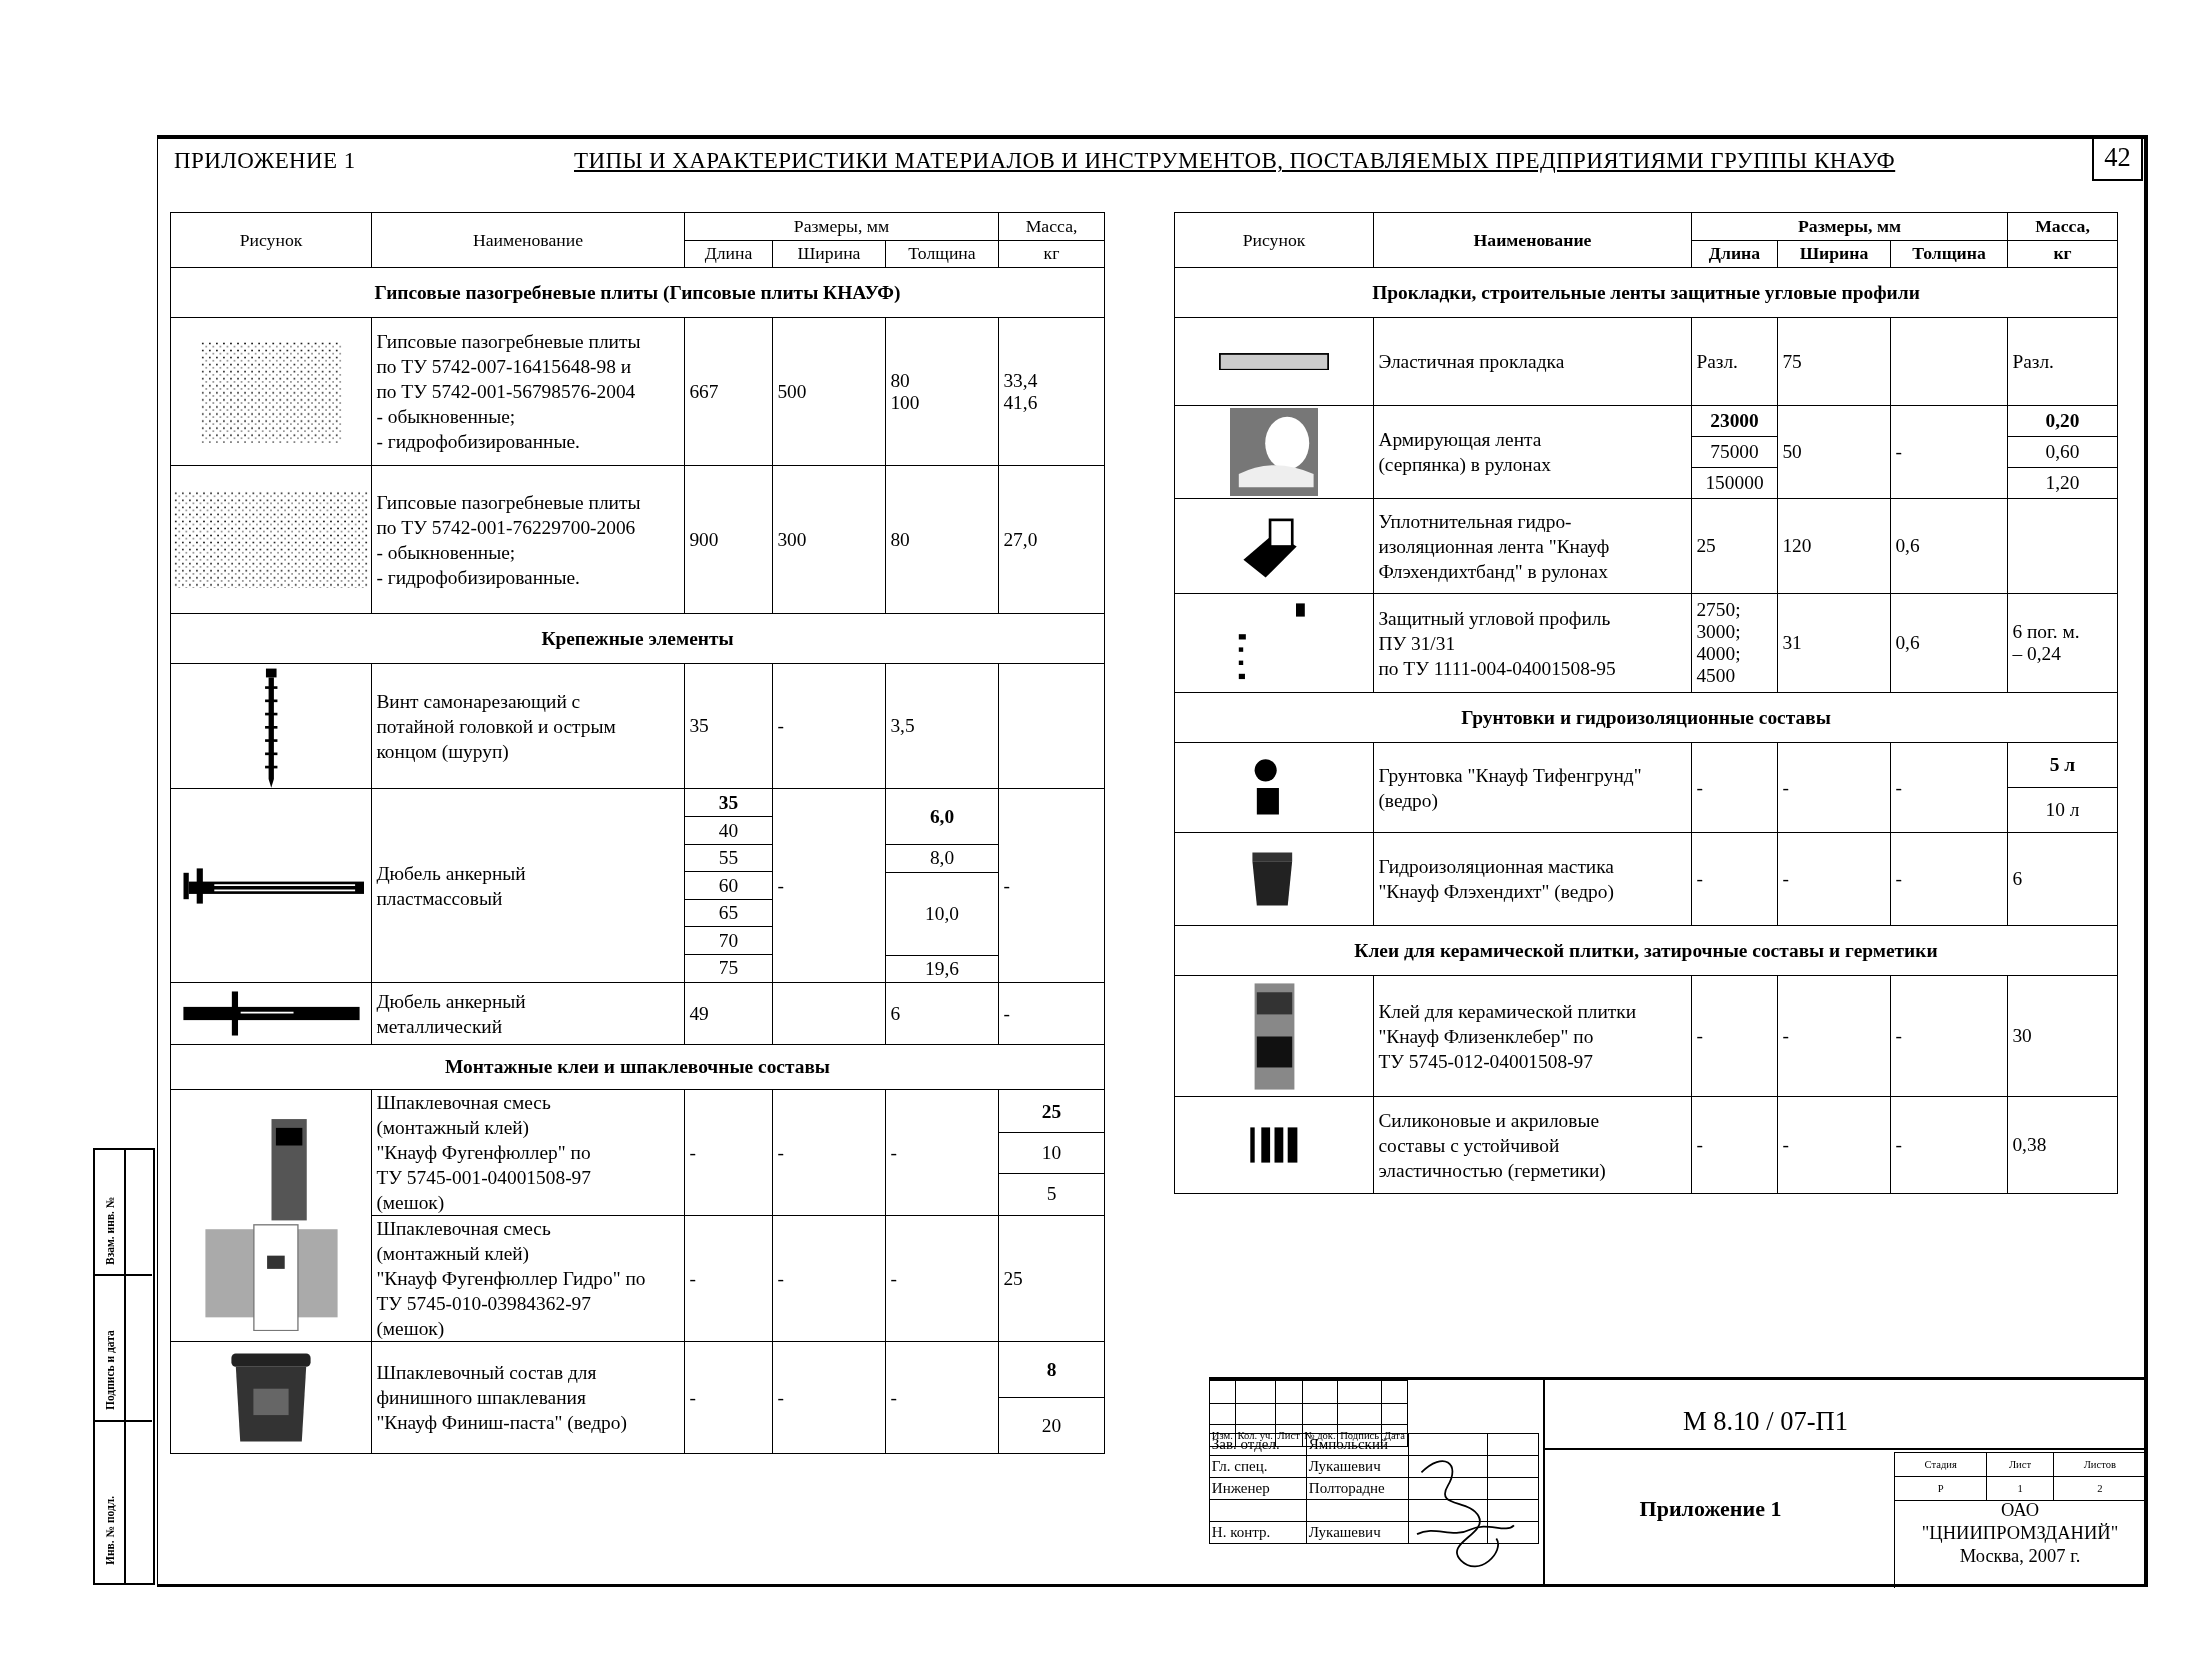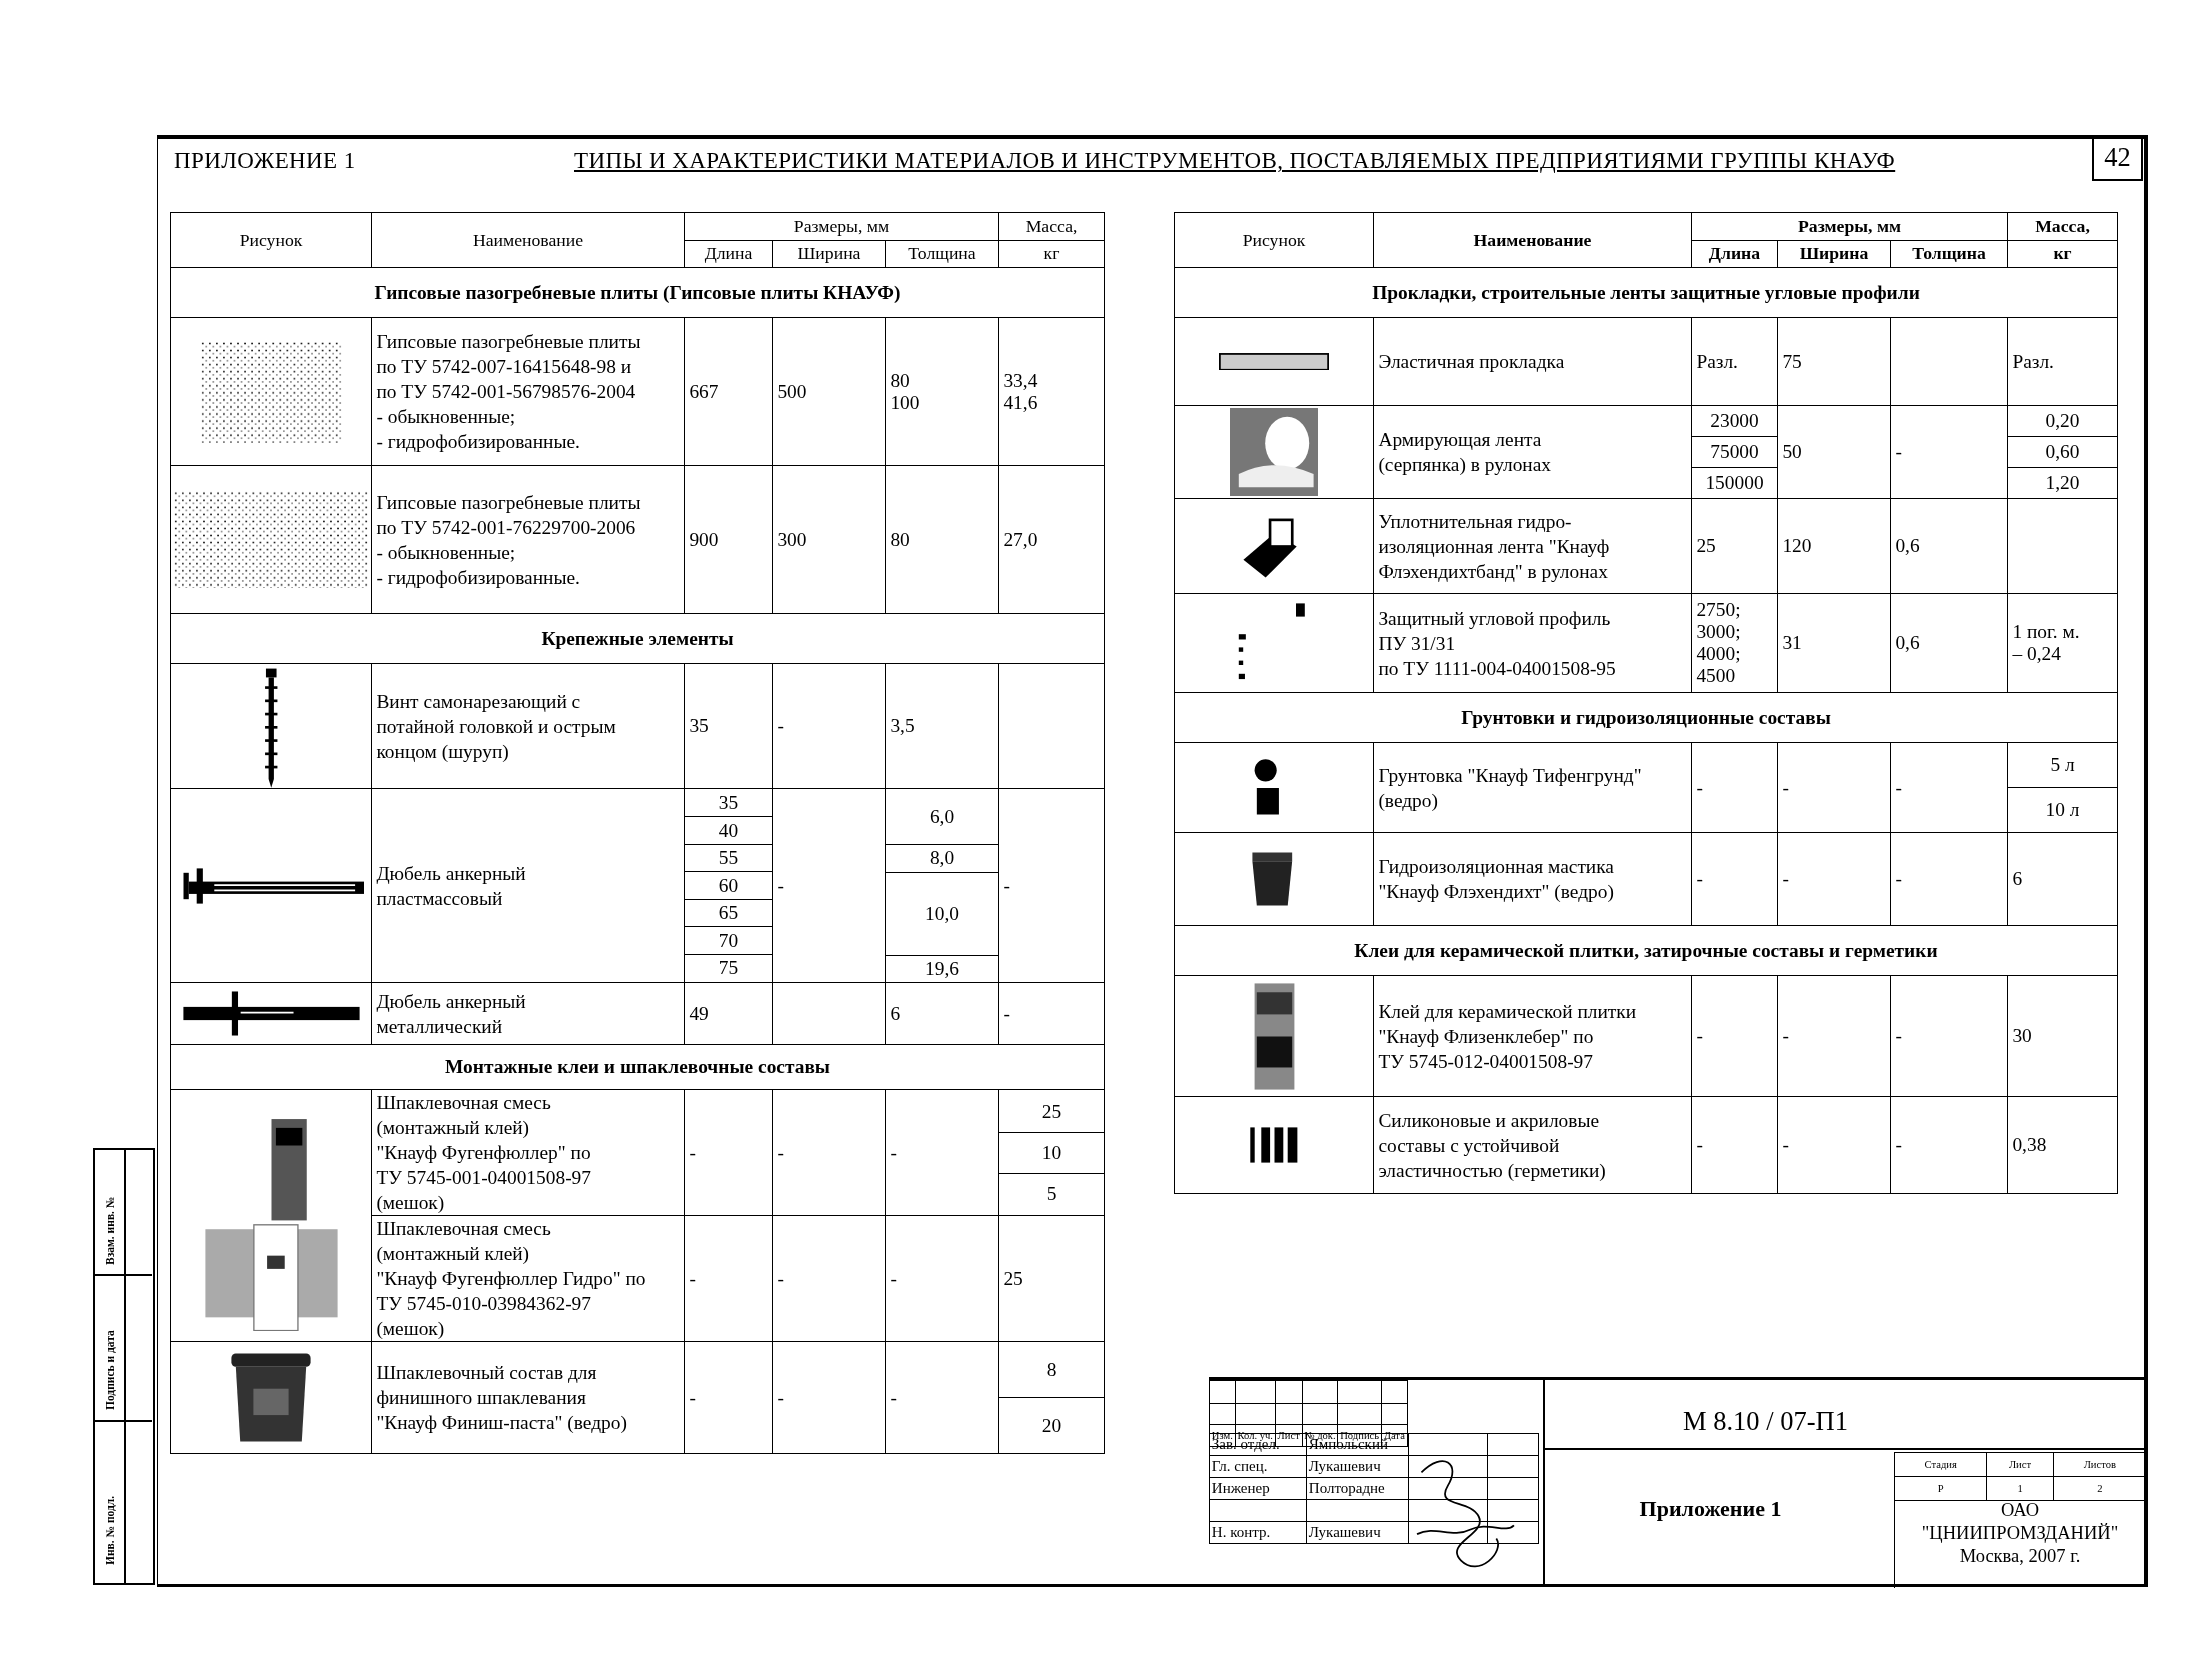--- a/index.html
+++ b/index.html
@@ -12,21 +12,21 @@
   table.mt td, table.mt th{border:1.3px solid #000;padding:0 4.4px;font-size:19.4px;vertical-align:middle;}
   table.mt th{font-weight:normal;font-size:17.7px;text-align:center;height:26.5px;}
   table.mt th.bold{font-weight:bold;}
   .sec td{text-align:center;font-weight:bold;font-size:23px;height:49px;}
   .c{text-align:left;}
   .name{line-height:25px;}
   .pic{padding:0 !important;text-align:center;}
   .pic svg{display:block;margin:auto;}
   .sub{border-collapse:collapse;width:100%;height:100%;}
   .sub td{border:none !important;border-top:1.3px solid #000 !important;text-align:center;padding:0 !important;height:26.5px;font-size:19.4px;}
-  .sub tr:first-child td{border-top:none !important;}
+  .sub tr:first-child td{border-top:none !important;font-weight:bold;}
   .left-side{position:absolute;left:93px;top:1148px;width:62px;height:437px;border:2.2px solid #000;box-sizing:border-box;}
   .left-side .col{position:absolute;top:0;width:29px;height:100%;border-right:2.2px solid #000;}
   .left-side .cell{position:absolute;left:0;width:57px;border-bottom:2.2px solid #000;}
   .vtext{position:absolute;transform:rotate(-90deg);transform-origin:left top;font-size:11.5px;font-weight:bold;white-space:nowrap;}
   .stamp{position:absolute;left:1209px;top:1377px;width:938px;height:210px;border-top:3.5px solid #000;}
   .stamp table{border-collapse:collapse;position:absolute;left:0;top:0;}
   .stamp td{border:1.8px solid #000;font-size:15px;padding:0 1.8px;white-space:nowrap;overflow:hidden;}
   .stamp .small td{font-size:10.6px;text-align:center;}
   .doc-code{position:absolute;left:1545px;top:1386px;width:441px;text-align:center;font-size:26.5px;margin-top:20px;}
   .doc-name{position:absolute;left:1545px;top:1496px;width:331px;text-align:center;font-size:22px;font-weight:bold;}
@@ -429,21 +429,21 @@
         </td>
     <td class="c" style="line-height:22px">
           <div>2750;</div>
           <div>3000;</div>
           <div>4000;</div>
           <div>4500</div>
         </td>
     <td class="c">31</td>
     <td class="c">0,6</td>
     <td class="c">
-          <div>1 пог. м.</div>
+          <div>6 пог. м.</div>
           <div>– 0,24</div>
         </td>
   </tr>
   <tr class="sec">
         <td colspan="6">Грунтовки и гидроизоляционные составы</td>
       </tr>
   <tr style="height:88px">
     <td class="pic">
           <svg width="53" height="62" viewBox="0 0 120 140">
             <circle cx="40" cy="30" r="25" fill="#000"></circle>

